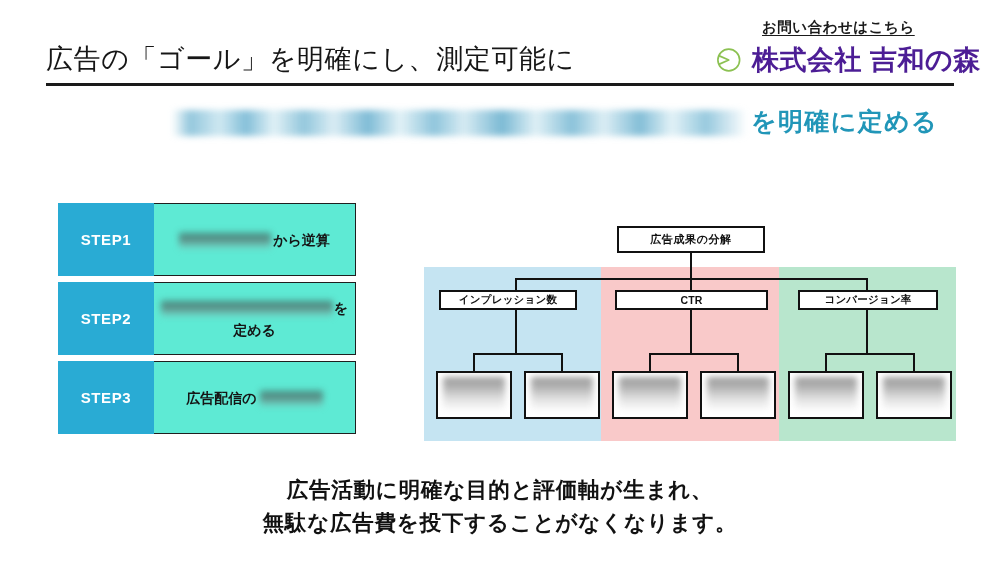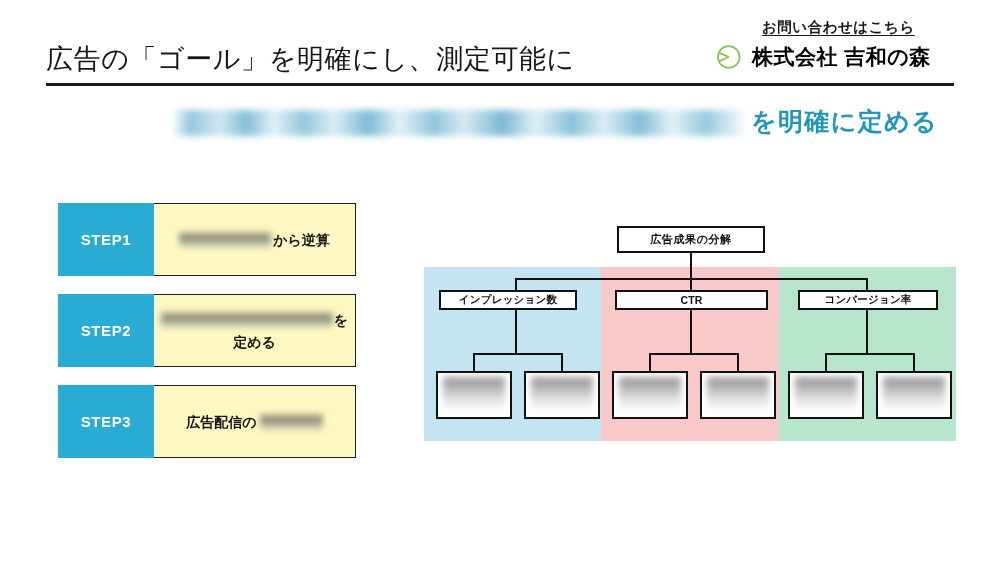--- a/index.html
+++ b/index.html
@@ -40,23 +40,23 @@
     align-items: center;
     gap: 9px;
     white-space: nowrap;
   }
   .brand-mark {
     width: 30px;
     height: 30px;
     flex: 0 0 auto;
   }
   .brand-name {
-    font-size: 21px;
-    font-weight: 700;
-    color: #000000;
+    font-size: 27px;
+    font-weight: 700;
+    color: #4c1d95;
     letter-spacing: 0.5px;
   }
 
   .page-title {
     position: absolute;
     left: 46px;
     top: 41px;
     font-size: 27px;
     font-weight: 400;
     color: #161616;
@@ -127,38 +127,38 @@
 
   
   .steps {
     position: absolute;
     left: 58px;
     top: 203px;
   }
   .step-row {
     display: flex;
     align-items: stretch;
-    margin-bottom: 18px;
+    margin-bottom: 6px;
   }
   .step-badge {
     width: 96px;
     flex: 0 0 96px;
     background: #29abd4;
     display: flex;
     align-items: center;
     justify-content: center;
     color: #ffffff;
     font-size: 15px;
     font-weight: 700;
     letter-spacing: 0.6px;
   }
   .step-body {
     width: 202px;
     flex: 0 0 202px;
-    background: #fef9c3;
+    background: #5eead4;
     border: 1.6px solid #1f1f1f;
     border-left: none;
     display: flex;
     align-items: center;
     justify-content: center;
     text-align: center;
     font-size: 14px;
     font-weight: 700;
     color: #151515;
     line-height: 22px;
@@ -391,14 +391,18 @@
     </div>
     <div class="leaf lf5">
       <div class="redact-box"></div>
     </div>
     <div class="leaf lf6">
       <div class="redact-box"></div>
     </div>
 
   </div>
 
+  <div class="footer-text">
+    <span>広告活動に明確な目的と評価軸が生まれ、</span>
+    <span>無駄な広告費を投下することがなくなります。</span>
+  </div>
 
 </div>
 
 </body></html>

